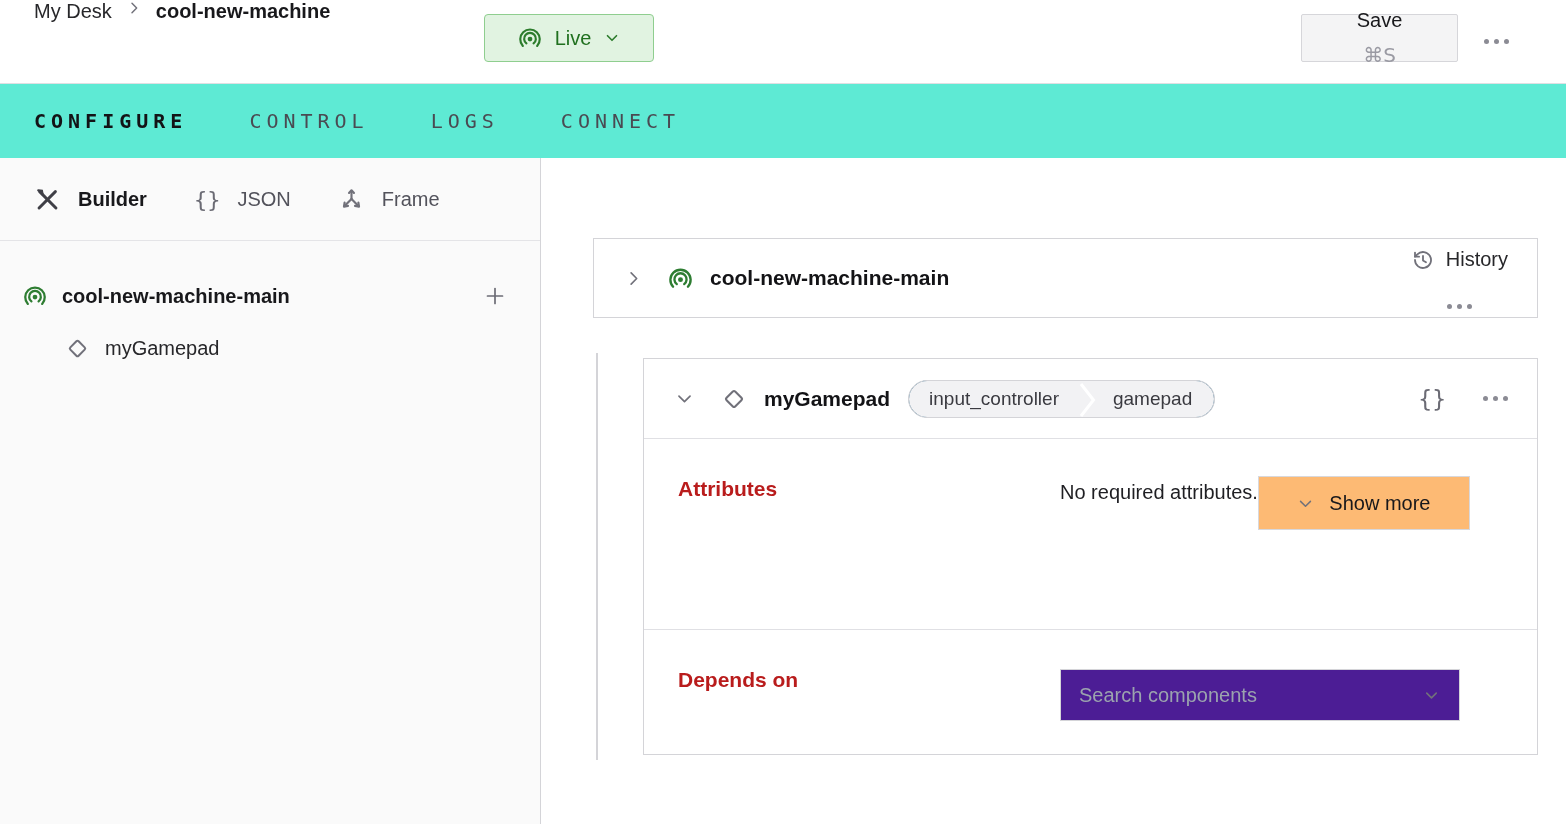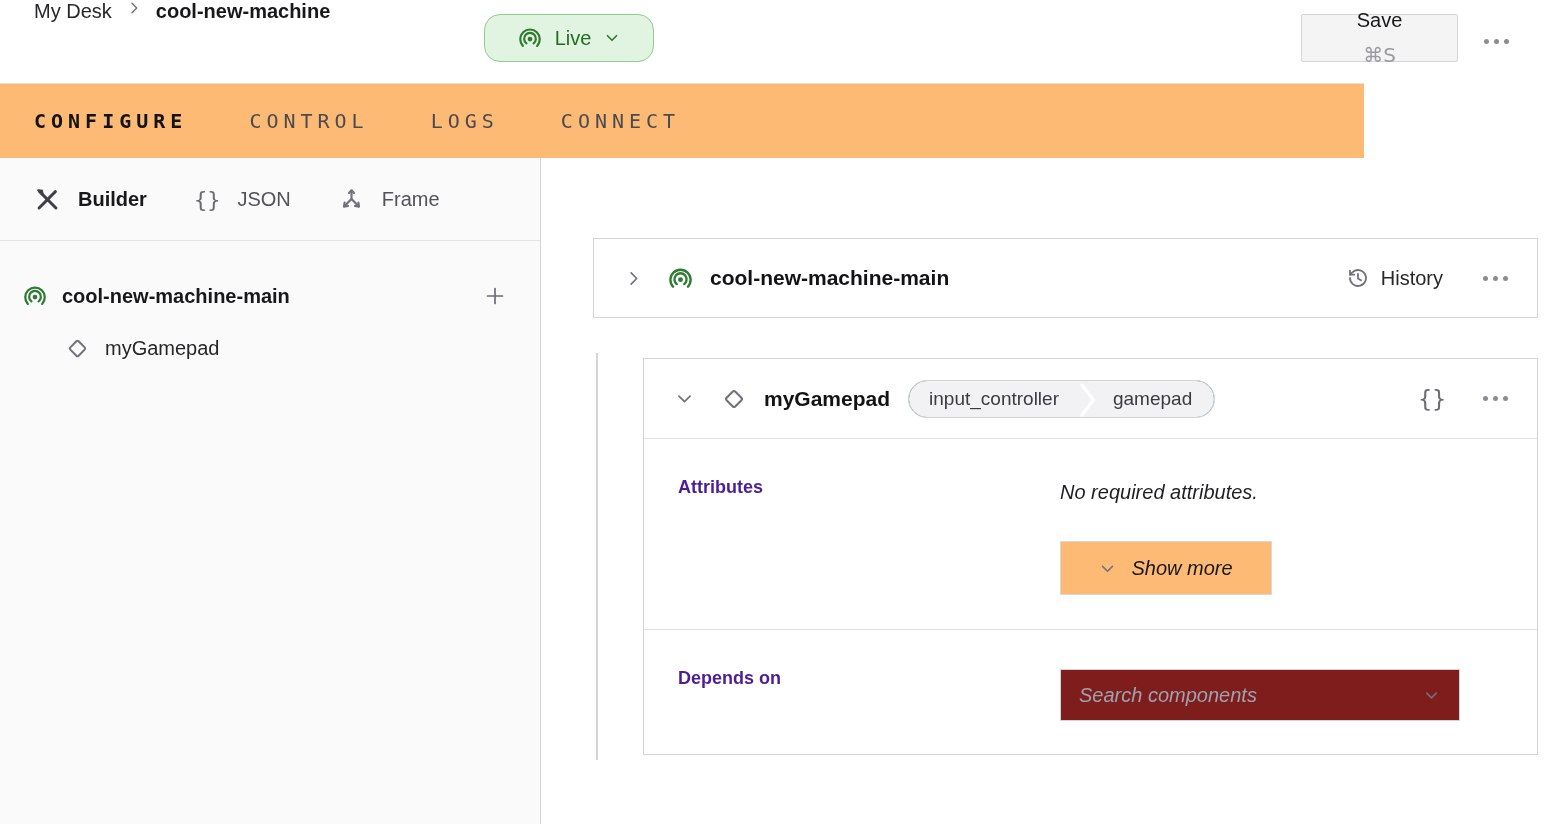--- a/index.html
+++ b/index.html
@@ -11,40 +11,40 @@
   }
   svg { display:block; }
 
   
   .header { position:absolute; top:0; left:0; width:1566px; height:83px; background:#fff; }
   .breadcrumb { position:absolute; left:34px; top:0; height:83px; display:flex; align-items:flex-start; gap:14px; font-size:20px; }
   .crumb { color:#27272a; }
   .crumb-current { font-weight:700; color:#18181b; }
   .live-badge {
     position:absolute; left:484px; top:14px; width:170px; height:48px;
-    background:#e1f3e1; border:1.5px solid #8fce8f; border-radius:16px;
+    background:#e1f3e1; border:1.5px solid #8fce8f; border-radius:4px;
     display:flex; align-items:center; justify-content:center; gap:12px;
     color:#20701f; font-size:20px; cursor:pointer;
   }
   .save-btn {
     position:absolute; left:1301px; top:14px; width:157px; height:48px;
     background:#f4f4f5; border:1px solid #d6d6da; border-radius:2px;
     display:flex; align-items:center; justify-content:center; gap:11px;
     font-size:20px; cursor:pointer;flex-direction:column;
   }
   .save-label { color:#18181b; }
   .save-shortcut { color:#9a9aa3; font-family:"DejaVu Sans", sans-serif; }
   .dots { display:flex; gap:5px; align-items:center; cursor:pointer; }
   .dots span { width:5px; height:5px; border-radius:50%; background:#8b8b94; }
   .header-dots { position:absolute; left:1484px; top:0; height:83px; display:flex; align-items:center; }
 
   
   .tabbar {
-    position:absolute; top:83px; left:0; width:1364px; height:75px;
-    background:#fdba74; border-top:1px solid #dfdfe3;
+    position:absolute; top:83px; left:0; width:1566px; height:75px;
+    background:#5eead4; border-top:1px solid #dfdfe3;
     display:flex; align-items:center;
     font-family:"DejaVu Sans Mono", monospace; font-size:20px; letter-spacing:5px;
   }
   .tab { margin-left:34px; color:#4a4a52; font-weight:500; cursor:pointer; }
   .tab + .tab { margin-left:62px; }
   .tab.active { color:#131316; font-weight:700; }
 
   
   .sidebar {
     position:absolute; top:158px; left:0; width:541px; height:668px;
@@ -61,21 +61,21 @@
   .tree-child { height:52px; display:flex; align-items:center; padding-left:64px; gap:14px; font-size:20px; color:#27272a; cursor:pointer; }
 
   
   .card {
     position:absolute; background:#fff; border:1px solid #d4d4d8;
   }
   .card-machine { left:593px; top:238px; width:945px; height:80px; display:flex; align-items:center; }
   .chev-btn { margin-left:30px; cursor:pointer; }
   .machine-icon { margin-left:24px; }
   .card-title { margin-left:16px; font-size:21px; font-weight:700; color:#131316; }
-  .card-right { margin-left:auto; display:flex; align-items:center; gap:40px; padding-right:29px; }
+  .card-right { margin-left:auto; display:flex; align-items:center; gap:32px; padding-right:29px;flex-direction:column; }
   .history-btn { display:flex; align-items:center; gap:11px; font-size:20px; color:#27272a; cursor:pointer; }
 
   .indent-line { position:absolute; left:596px; top:353px; width:2px; height:407px; background:#d4d4d8; }
 
   .card-component { left:643px; top:358px; width:895px; height:397px; display:flex; flex-direction:column; }
   .comp-header { height:80px; flex:0 0 80px; display:flex; align-items:center; border-bottom:1px solid #e0e0e4; }
   .comp-chev { margin-left:31px; cursor:pointer; }
   .comp-diamond { margin-left:26px; }
   .comp-title { margin-left:16px; font-size:21px; font-weight:700; color:#131316; }
   .type-pill {
@@ -86,32 +86,32 @@
   .pill-seg { background:#f2f2f4; display:flex; align-items:center; }
   .pill-seg.api { padding:0 20px; }
   .pill-seg.model { padding:0 22px 0 16px; }
   .pill-divider { width:18px; background:#f2f2f4; }
   .comp-right { margin-left:auto; display:flex; align-items:center; gap:37px; padding-right:29px; }
   .braces-btn { font-family:"DejaVu Sans Mono", monospace; font-size:23px; color:#6b6b74; cursor:pointer; }
 
   .comp-section { display:flex; }
   .section-attributes { height:191px; border-bottom:1px solid #e0e0e4; }
   .section-depends { flex:1; }
-  .sec-label { width:416px; flex:0 0 416px; padding:38px 0 0 34px; font-size:18px; font-weight:700; color:#4c1d95; }
-  .sec-value { display:flex; flex-direction:column; align-items:flex-start;font-style:italic; }
+  .sec-label { width:416px; flex:0 0 416px; padding:38px 0 0 34px; font-size:21px; font-weight:700; color:#b91c1c; }
+  .sec-value { display:flex; flex-direction:row; align-items:flex-start; }
   .attr-empty { margin-top:42px; font-size:20px; color:#1f1f23; }
   .show-more {
     margin-top:37px; width:212px; height:54px;
     background:#fdba74; border:1px solid #d8d8dc;
     display:flex; align-items:center; justify-content:center; gap:15px;
     font-size:20px; color:#18181b; cursor:pointer;
   }
   .depends-select {
     margin-top:39px; width:400px; height:52px;
-    background:#7f1d1d; border:1px solid #d4d4d8;
+    background:#4c1d95; border:1px solid #d4d4d8;
     display:flex; align-items:center; padding:0 18px; cursor:pointer;
   }
   .select-placeholder { font-size:20px; color:#9ba3ae; }
   .select-chev { margin-left:auto; }
 </style>
 </head>
 <body>
 
 <div class="screen">
 

